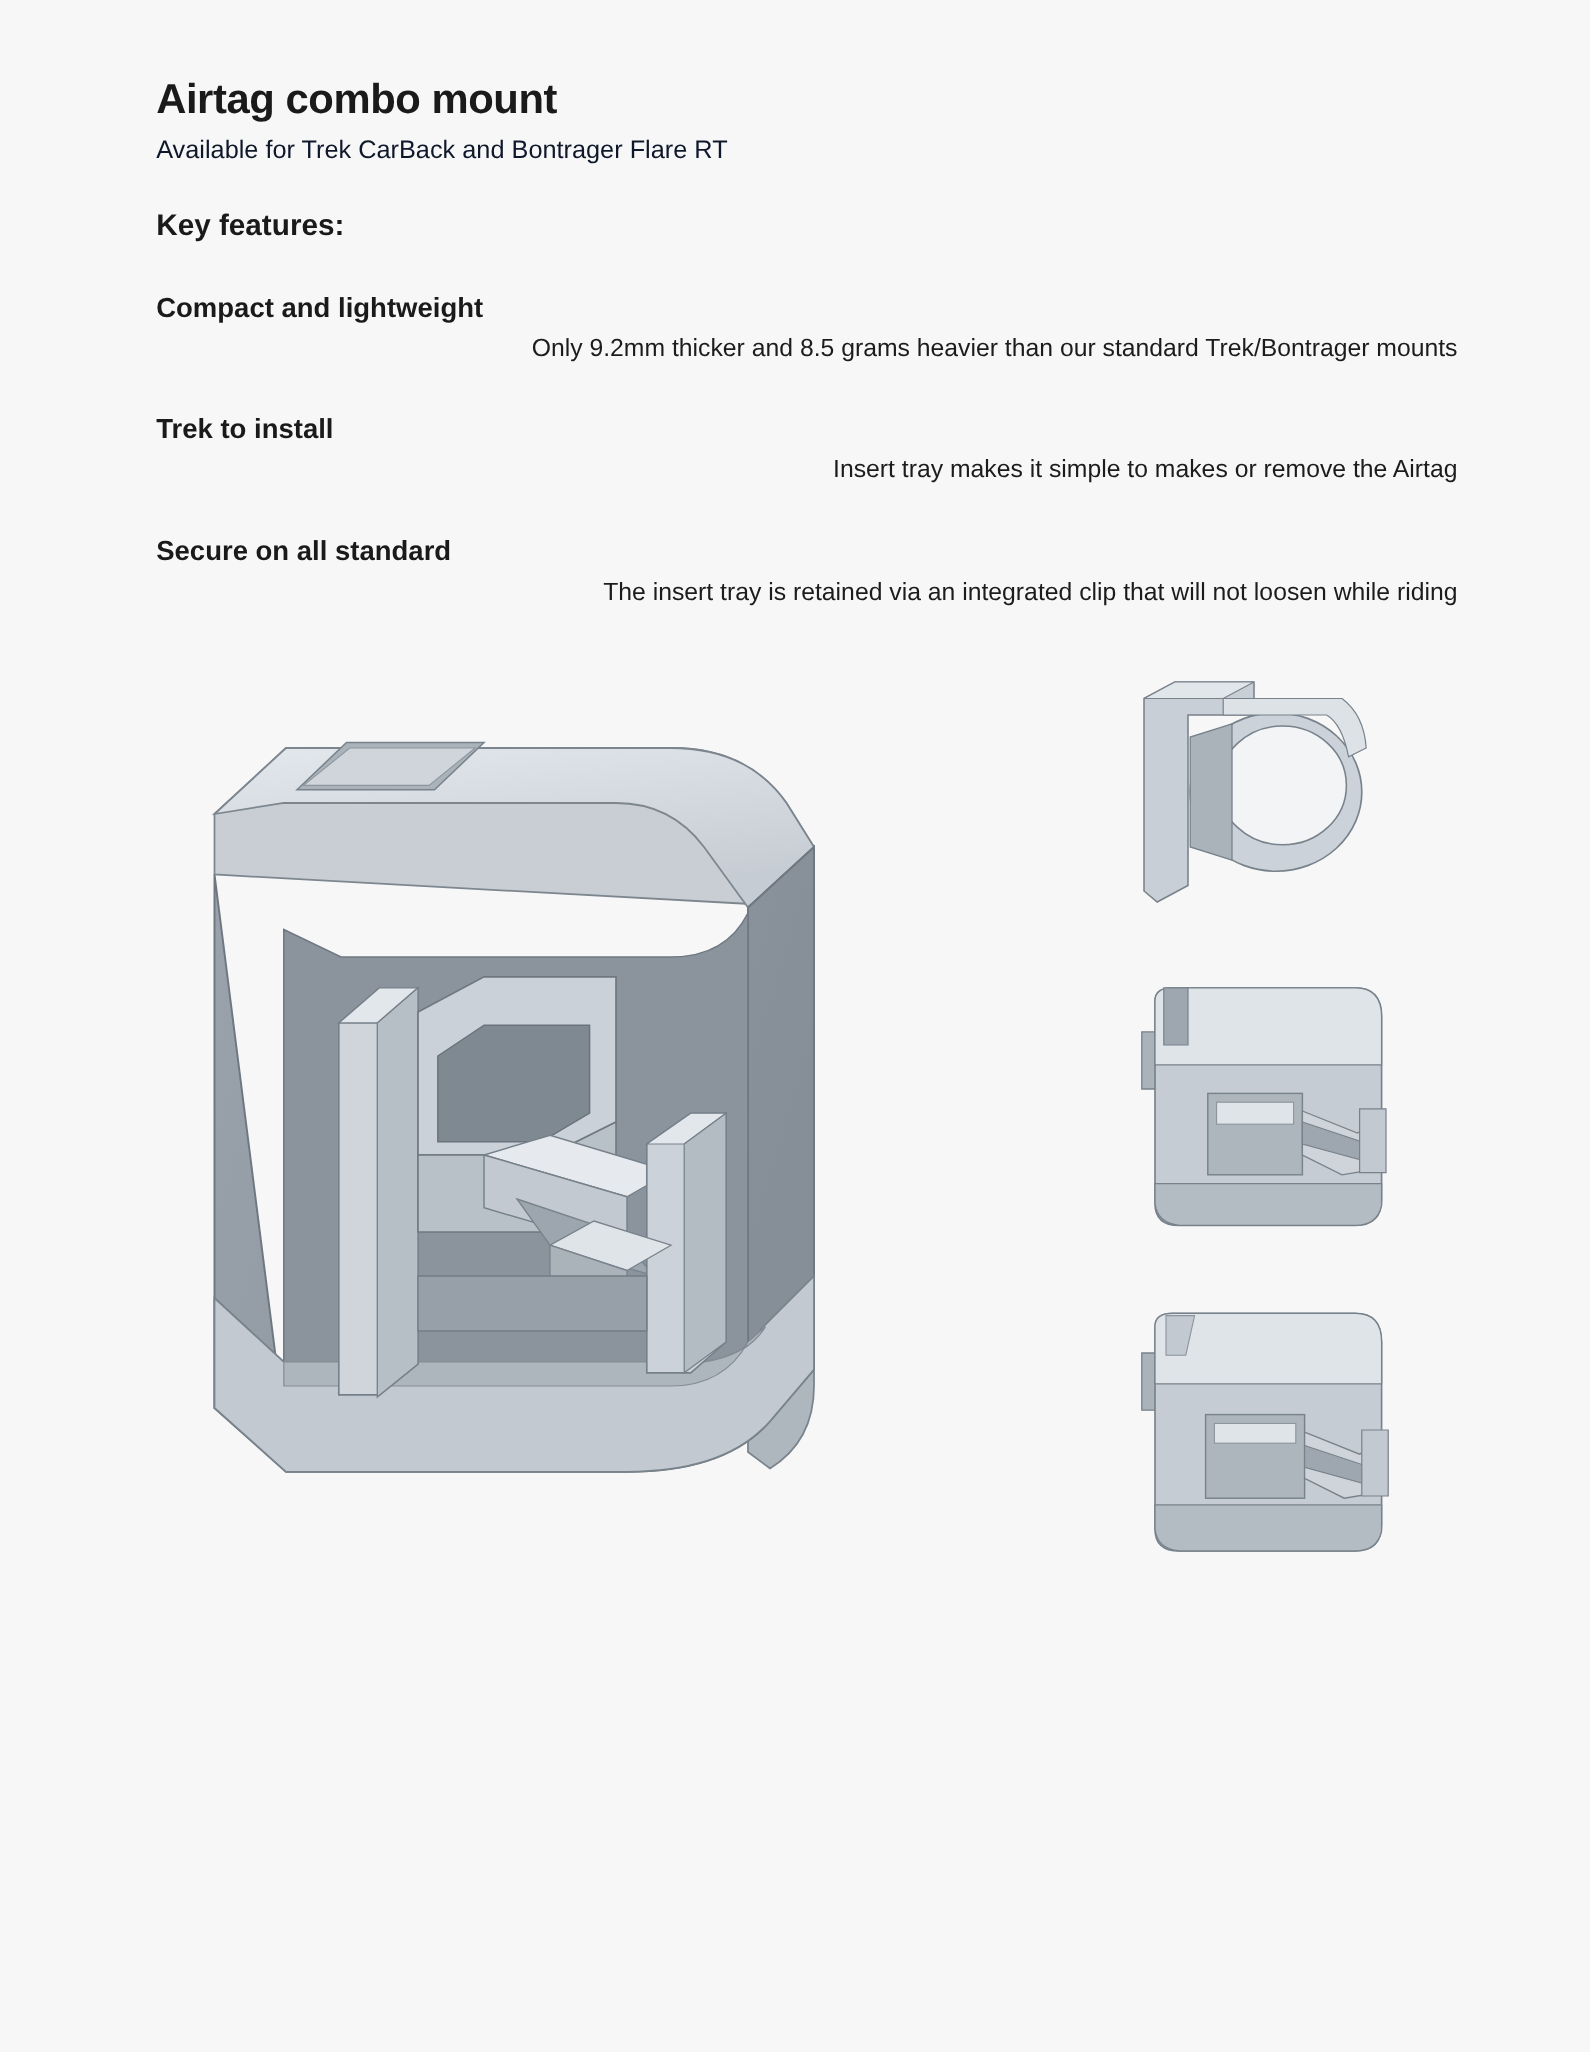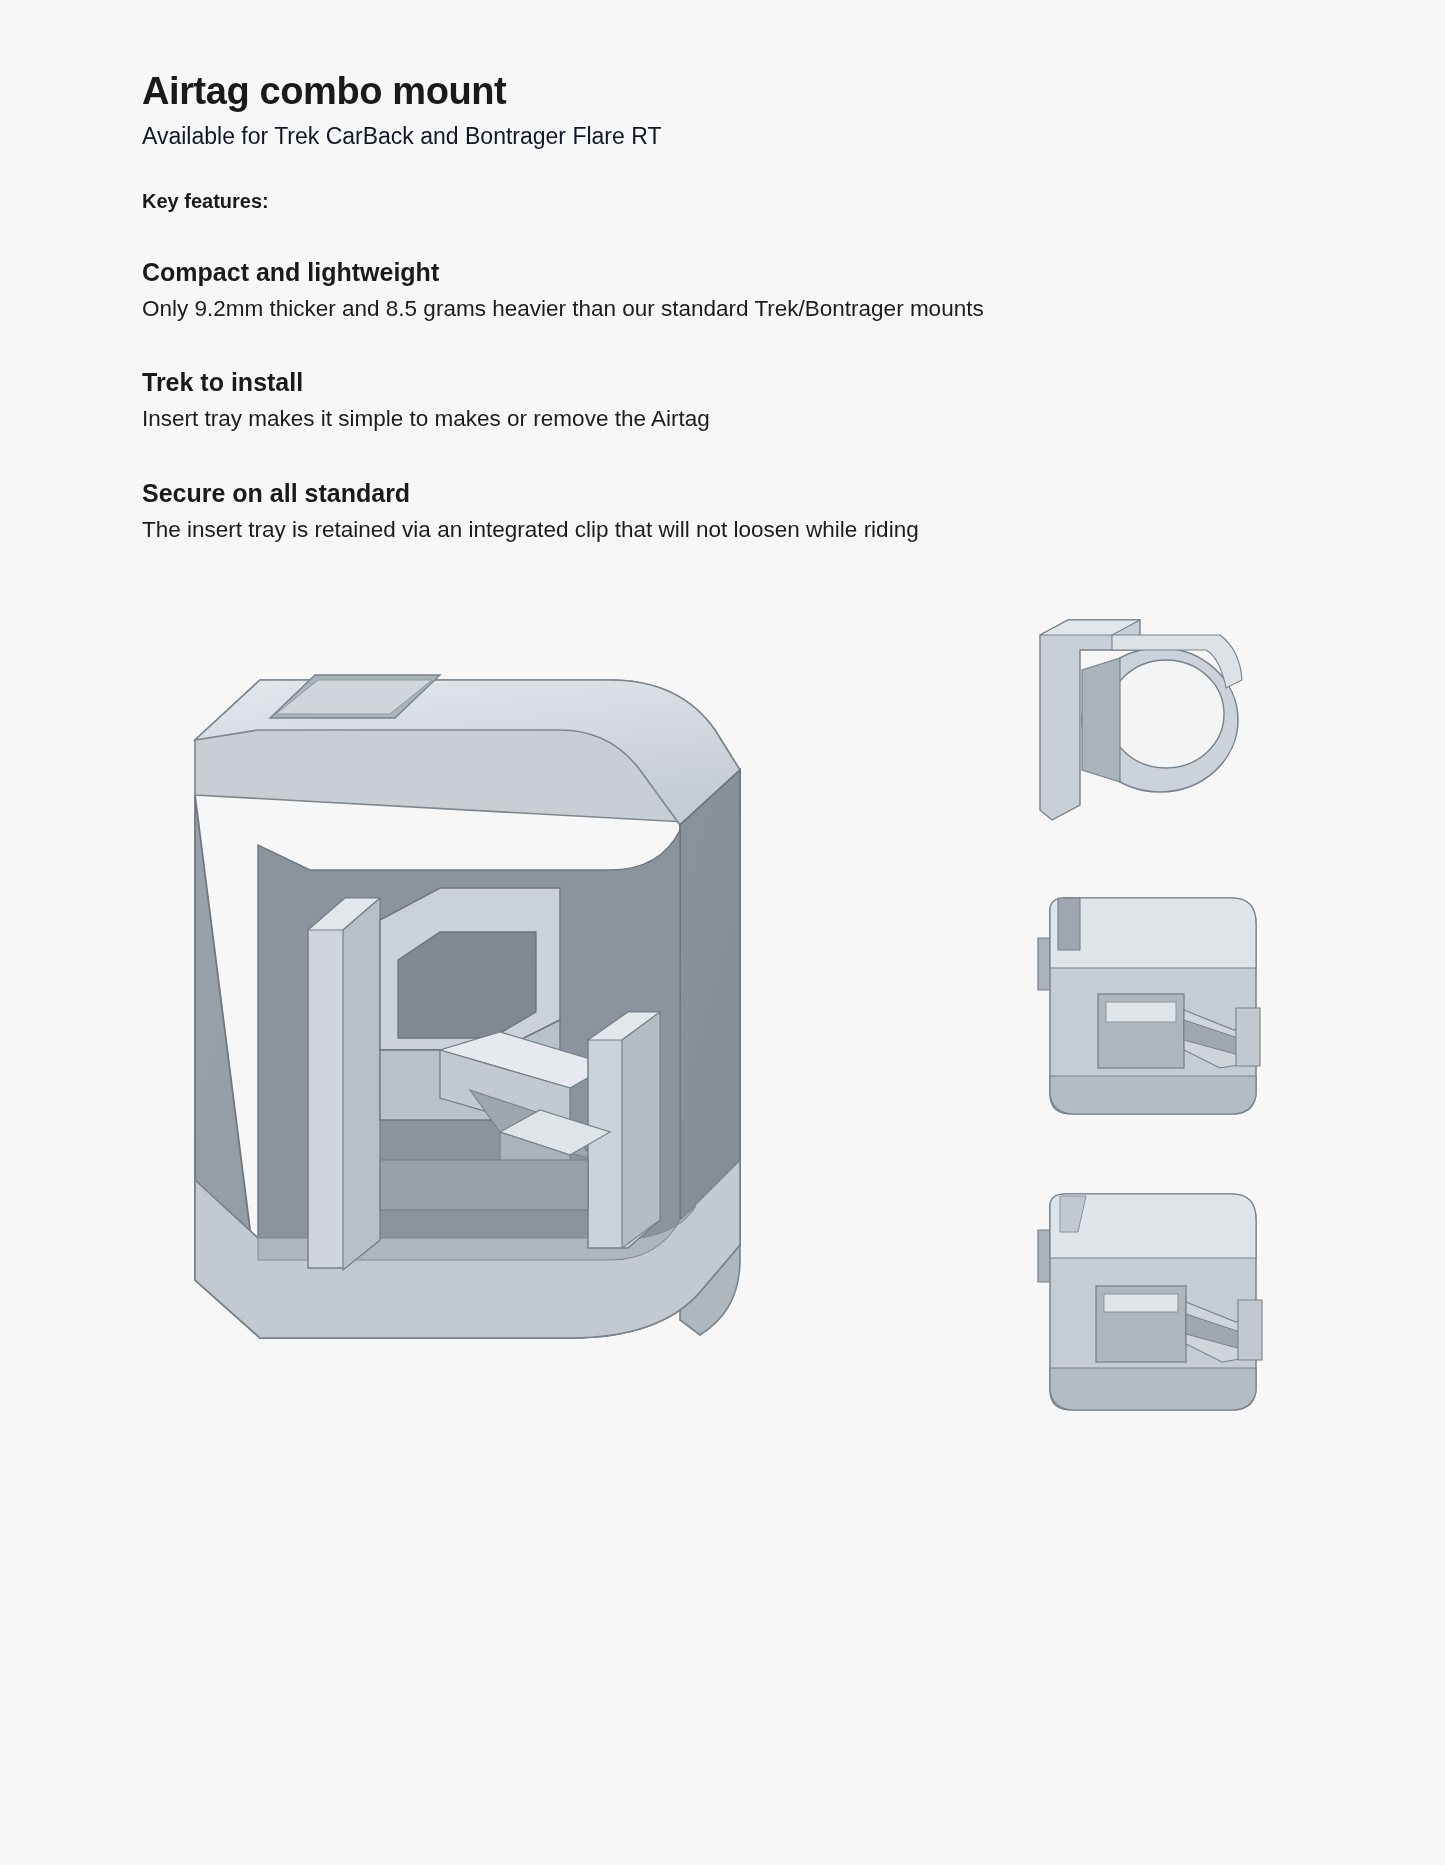--- a/index.html
+++ b/index.html
@@ -32,39 +32,40 @@
     line-height: 1.15;
   }
   .subtitle {
     font-size: 23px;
     font-weight: normal;
     margin: 0 0 38px 0;
     line-height: 1.3;
     color: #0f172a;
   }
   .section-heading {
-    font-size: 20px;
+    font-size: 27px;
     font-weight: bold;
     margin: 0 0 8px 0;
   }
   .feature {
     margin-top: 44px;
   }
   .feature-title {
     font-size: 25px;
     font-weight: bold;
     margin: 0 0 6px 0;
     line-height: 1.25;
   }
   .feature-desc {
     font-size: 22.5px;
     font-weight: normal;
     margin: 0;
     line-height: 1.3;
     color: #1c1c1c;
+    text-align: right;
   }
 
   
   .figure-area {
     position: absolute;
     left: 0;
     top: 600px;
     width: 1445px;
     height: 900px;
   }

